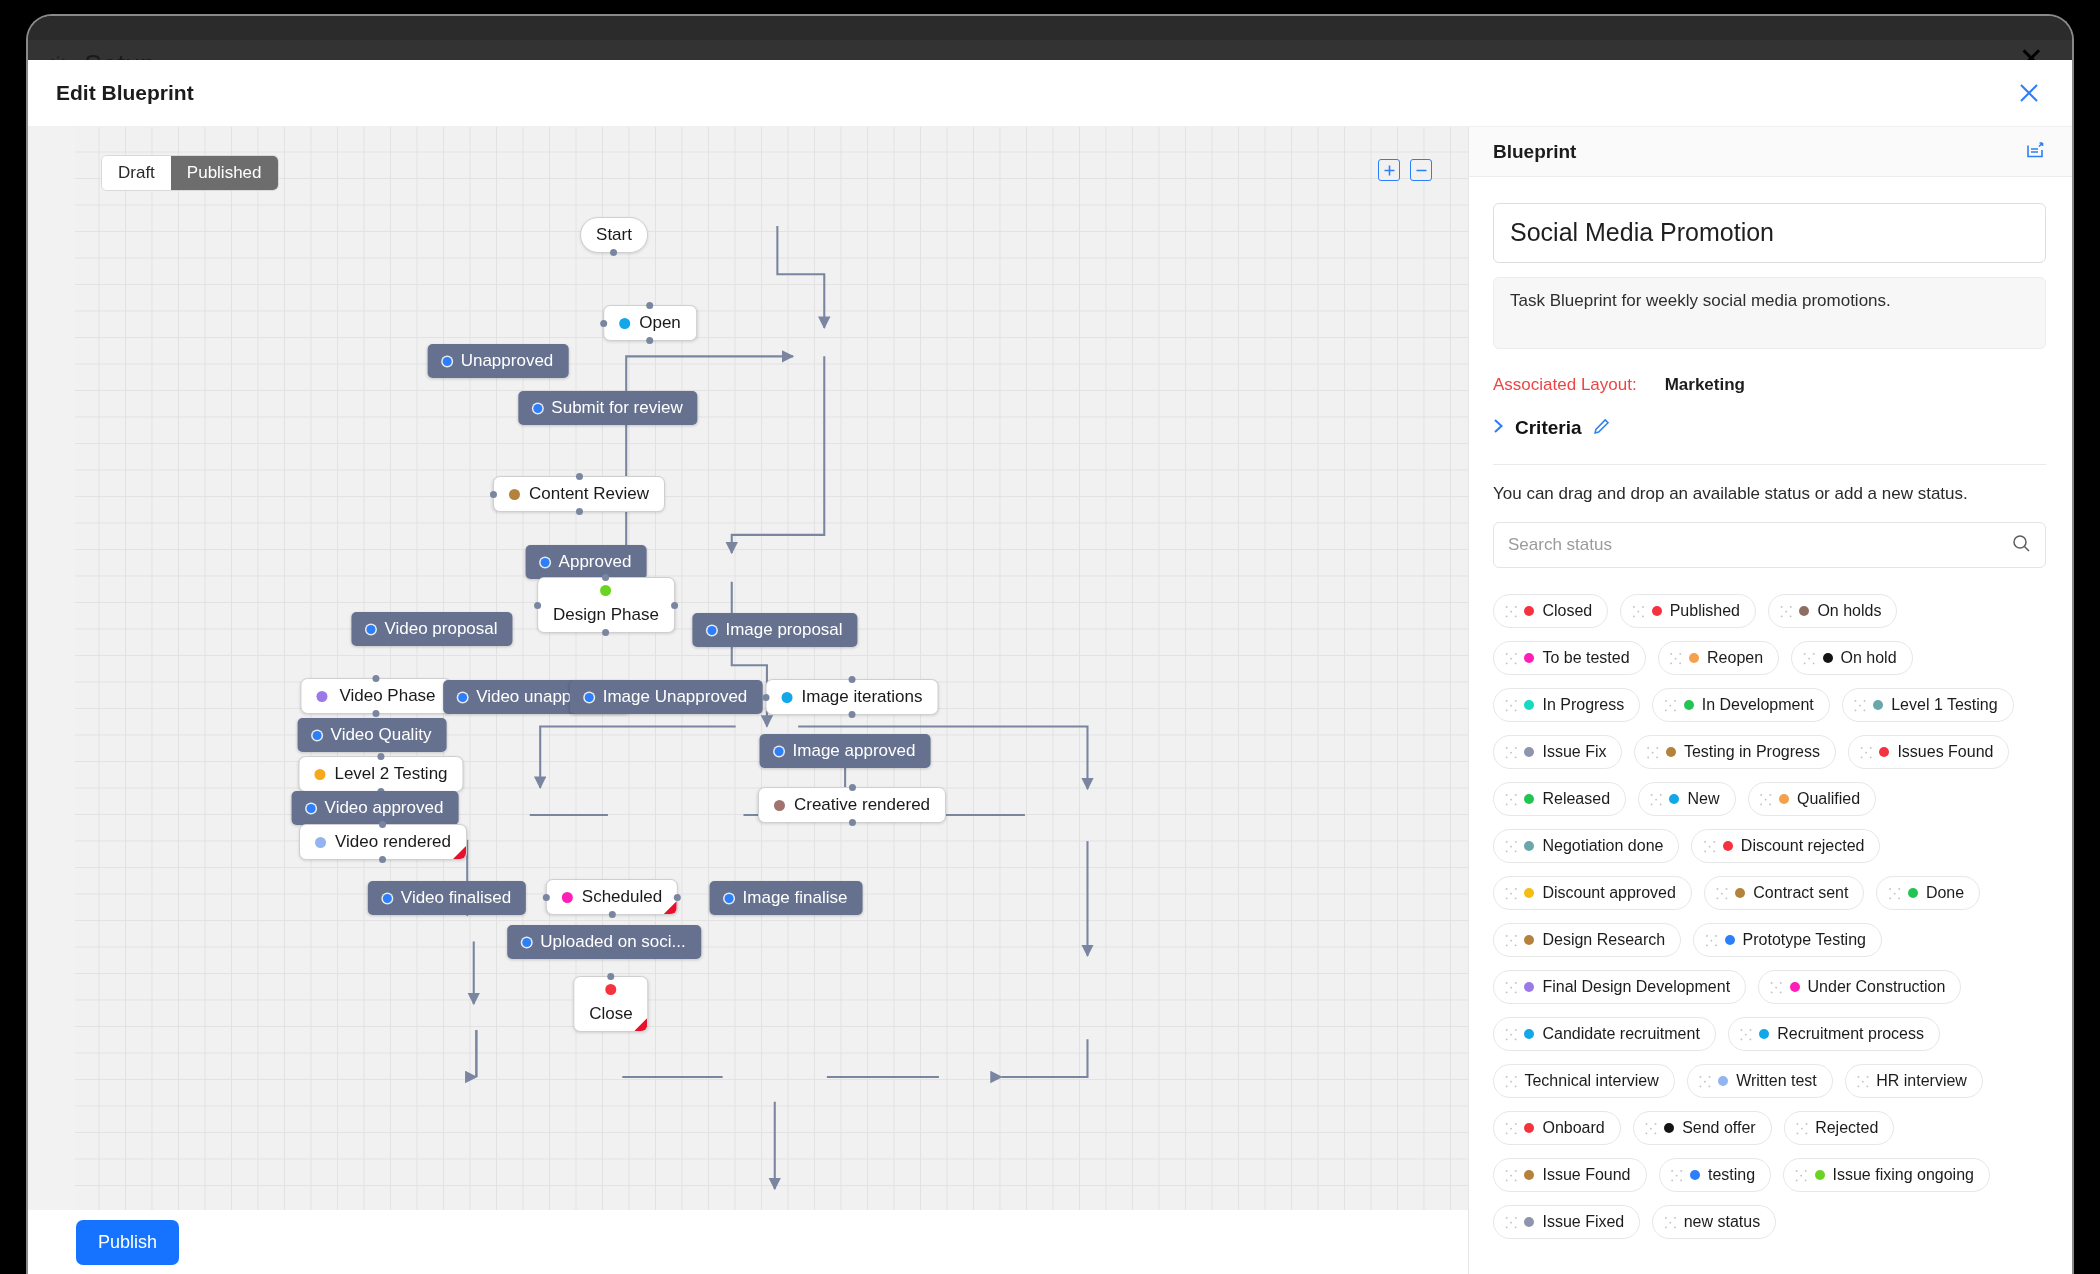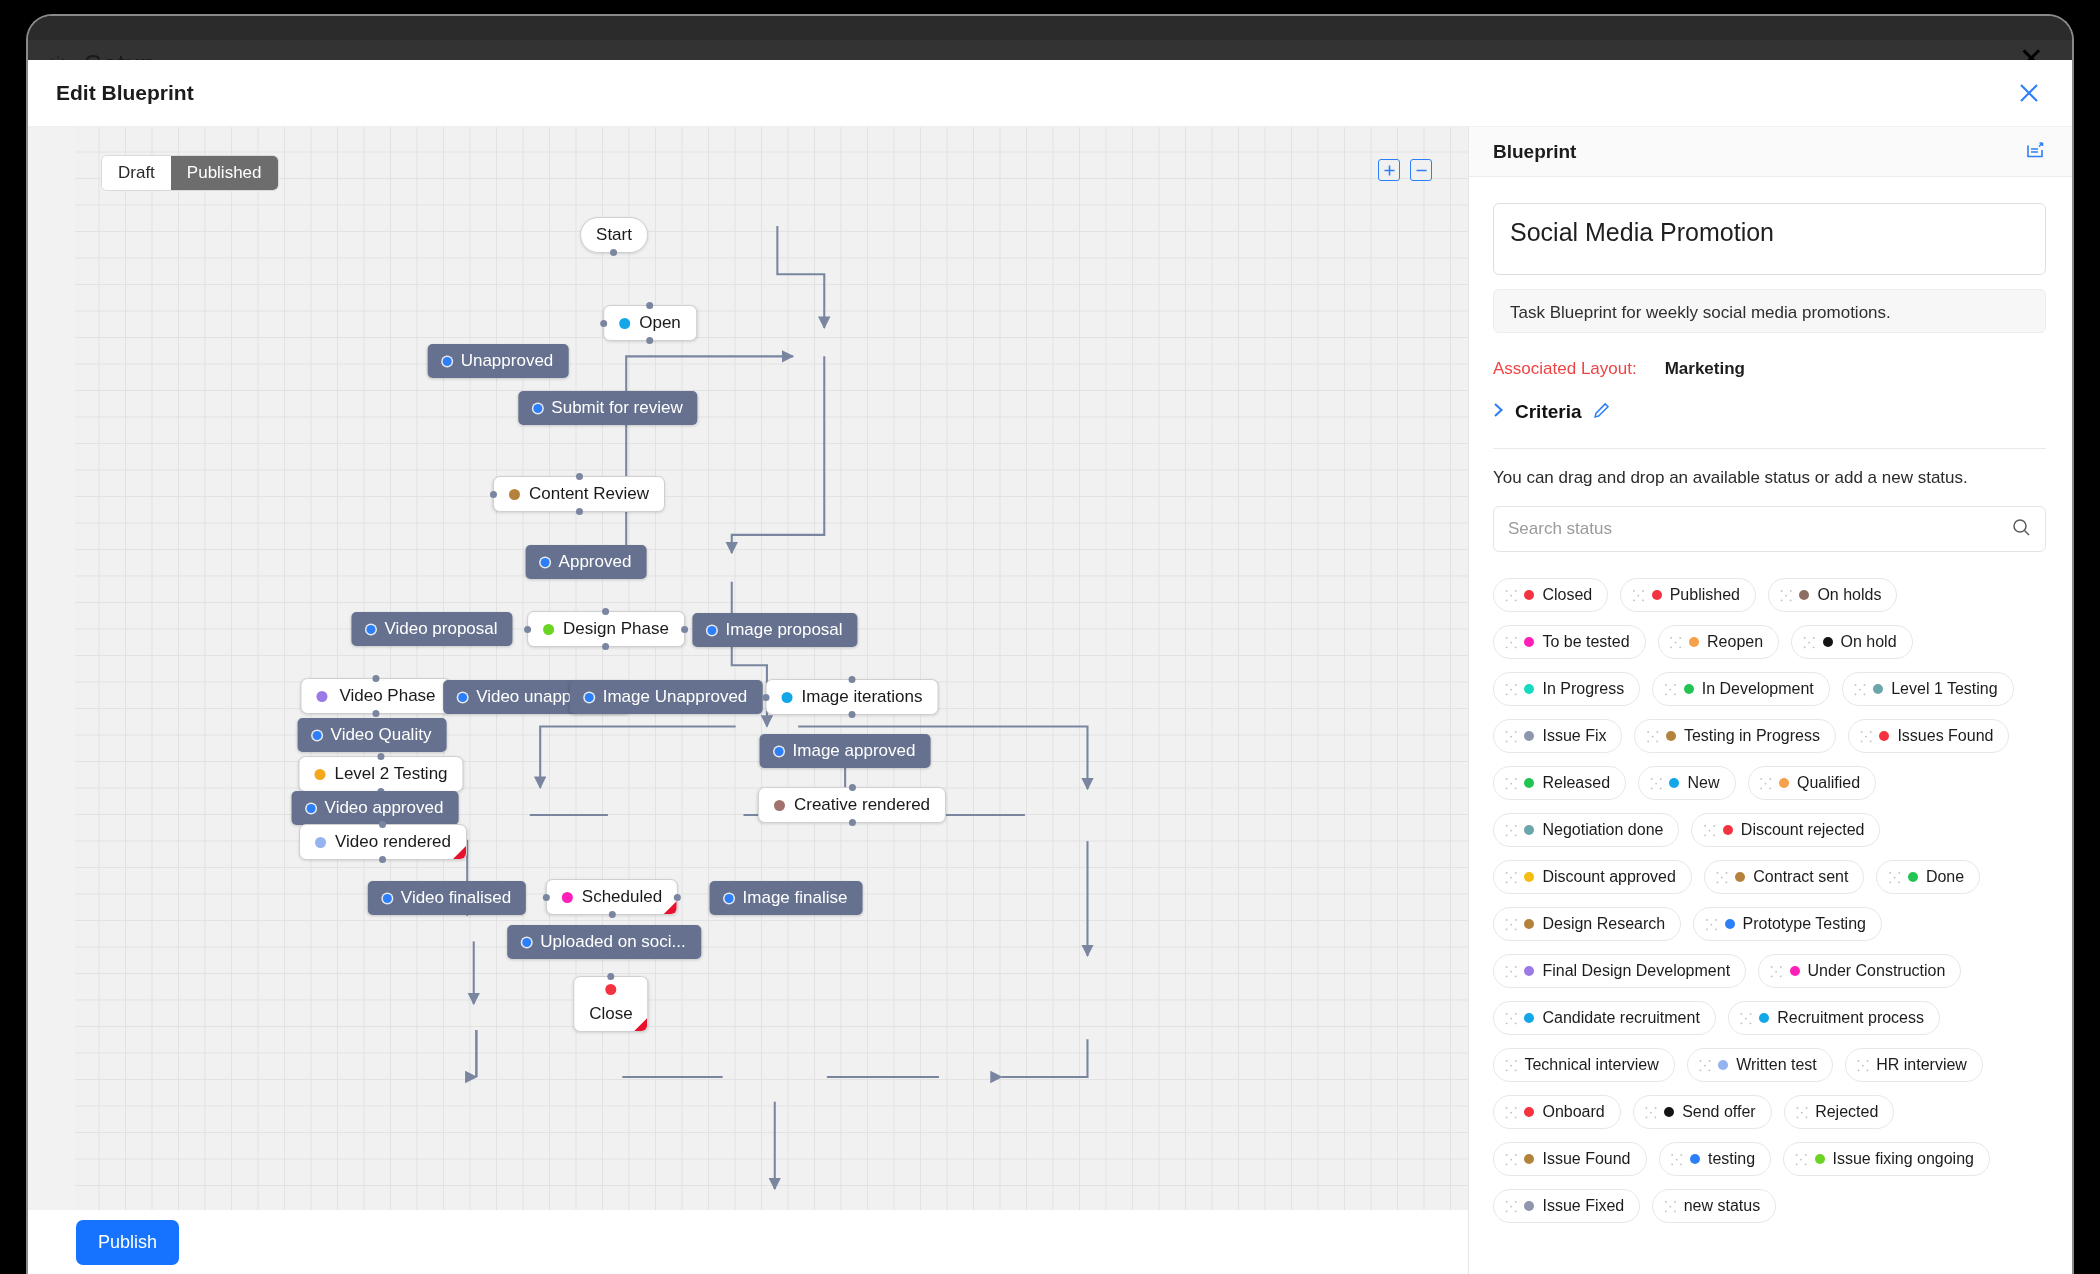--- a/index.html
+++ b/index.html
@@ -179,31 +179,31 @@
   }
   #sb-head-title { font-size: 19px; font-weight: 700; color: #1c1c1c; }
   #sb-save-icon { margin-left: auto; color: #2d7ff9; cursor: pointer; }
   #sb-scroll { flex: 1 1 auto; overflow: hidden; padding: 26px 26px 0 24px; }
 
   #bp-name {
     width: 100%; font-size: 25px; color: #1f1f1f;
     font-family: inherit;
     border: 1px solid #dedede; border-radius: 6px;
     padding: 13px 16px; outline: none; resize: none;
-    height: 72px; line-height: 1.2; overflow: hidden;
+    height: 60px; line-height: 1.2; overflow: hidden;
     background: #fff;
   }
   #bp-desc {
     width: 100%; margin-top: 10px;
     font-size: 17px; color: #2f2f2f;
     font-family: inherit;
     border: 1px solid #ededed; border-radius: 6px;
     background: #f7f7f8;
     padding: 12px 16px; outline: none; resize: none;
-    height: 44px; line-height: 1.3; overflow: hidden;
+    height: 72px; line-height: 1.3; overflow: hidden;
   }
   .row-layout {
     margin-top: 22px; display: flex; align-items: baseline; gap: 28px;
     font-size: 17px;
   }
   .row-layout .lbl { color: #ef4444; }
   .row-layout .val { color: #1d1d1d; font-weight: 600; }
 
   #criteria-row {
     margin-top: 22px; display: flex; align-items: center; gap: 11px;
@@ -389,21 +389,21 @@
                   <span class="port l"></span>
                 </div>
                 <div class="node trans" style="left: 511px; top: 435px;">
                   <span class="dot" style="background: rgb(45, 127, 249);"></span>
                   <span>Approved</span>
                 </div>
                 <div class="node trans" style="left: 357px; top: 502px;">
                   <span class="dot" style="background: rgb(45, 127, 249);"></span>
                   <span>Video proposal</span>
                 </div>
-                <div class="node state" style="left: 531px; top: 502px;">
+                <div class="node state" style="left: 531px; top: 478px; flex-direction: column;">
                   <span class="dot" style="background: rgb(107, 211, 34);"></span>
                   <span>Design Phase</span>
                   <span class="port t"></span>
                   <span class="port b"></span>
                   <span class="port l"></span>
                   <span class="port r"></span>
                 </div>
                 <div class="node trans" style="left: 700px; top: 503px;">
                   <span class="dot" style="background: rgb(45, 127, 249);"></span>
                   <span>Image proposal</span>

